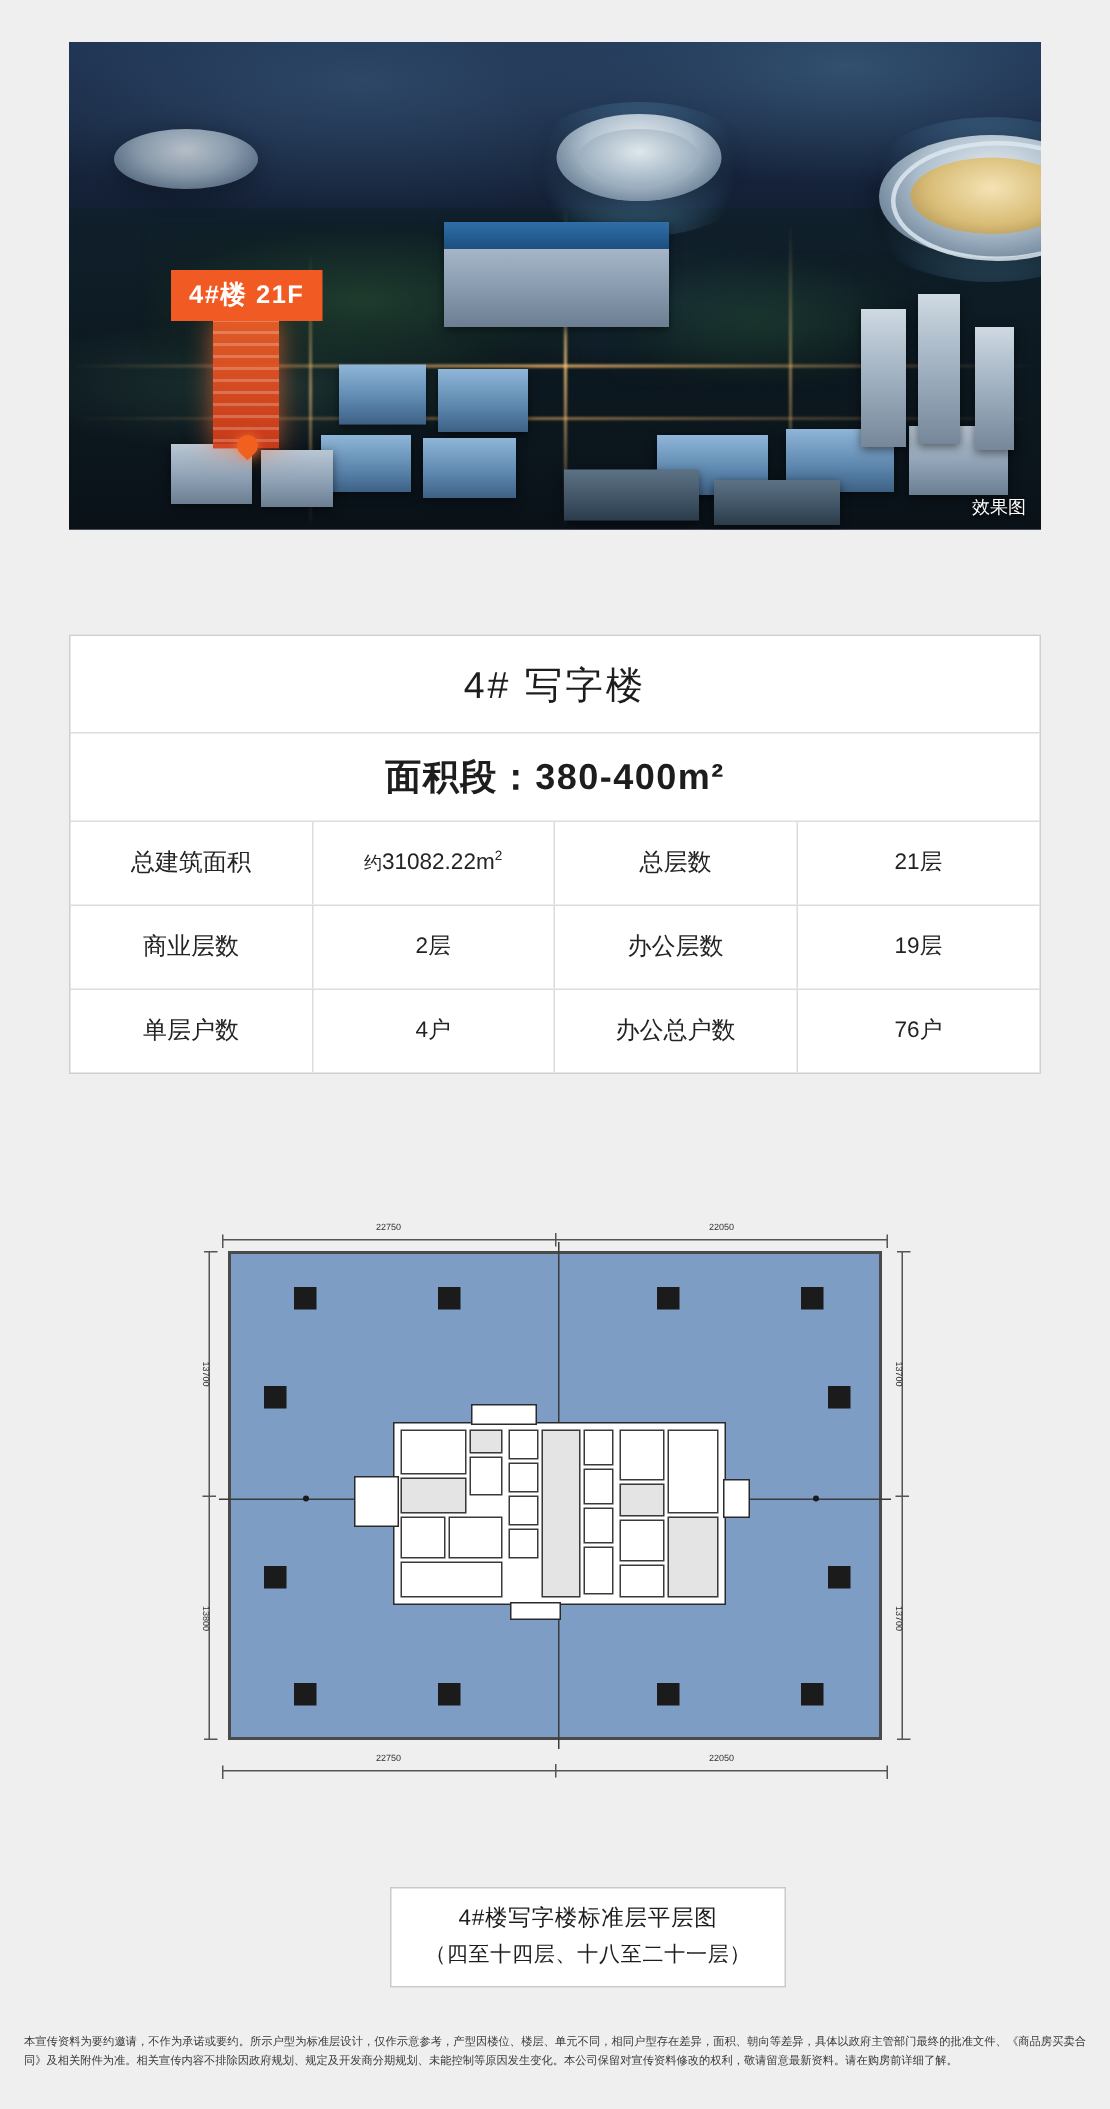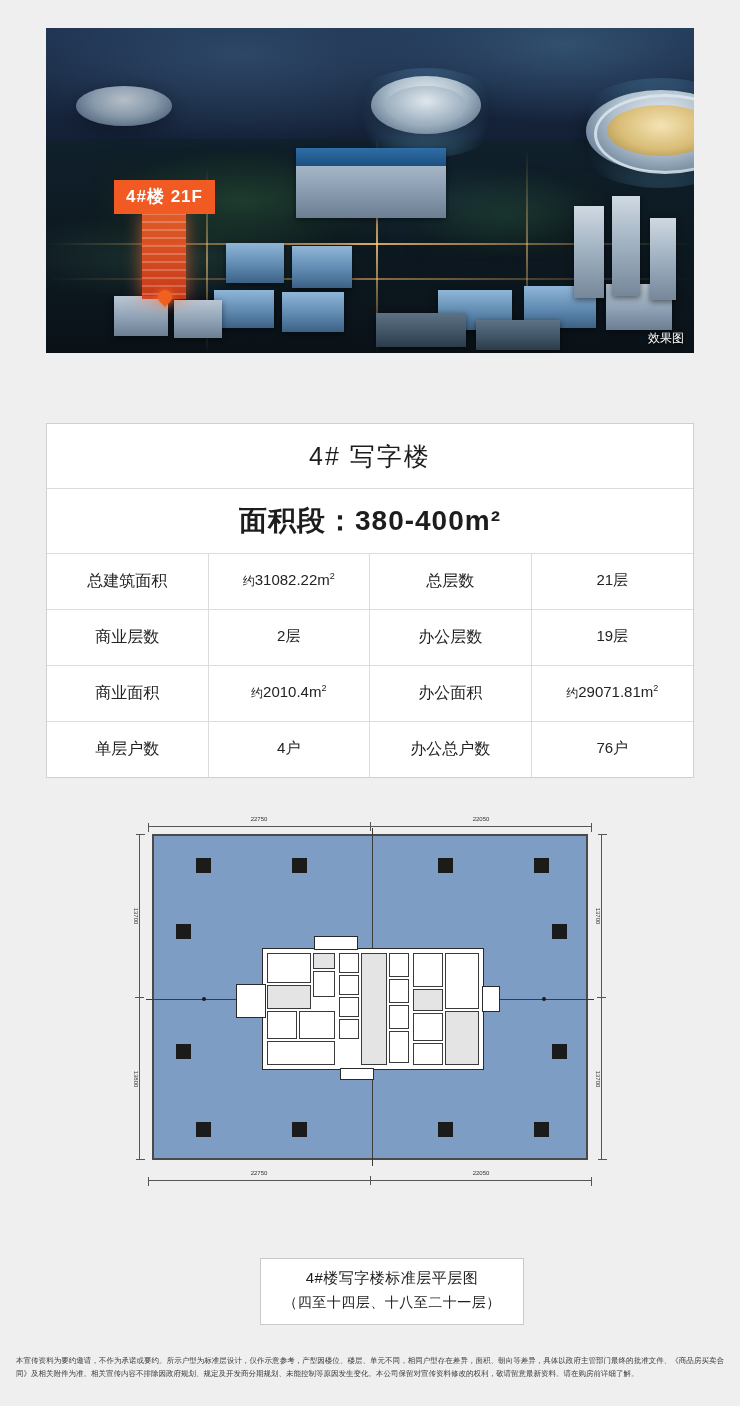--- a/index.html
+++ b/index.html
@@ -172,21 +172,21 @@
     text-align: center;
     padding: 16px 0 15px 0;
     font-size: 25px;
     letter-spacing: 2px;
     color: #1d1d1d;
   }
   .sub-cell {
     flex: 1;
     text-align: center;
     padding: 13px 0 13px 0;
-    font-size: 28px;
+    font-size: 24px;
     font-weight: bold;
     letter-spacing: 1px;
     color: #1d1d1d;
   }
   .cell {
     flex: 1 1 25%;
     text-align: center;
     padding: 17px 4px 17px 4px;
     font-size: 16px;
     border-right: 1px solid #dcdcdc;
@@ -406,26 +406,20 @@
     <div class="cell val">21层</div>
   </div>
 
   <div class="trow">
     <div class="cell">商业层数</div>
     <div class="cell val">2层</div>
     <div class="cell">办公层数</div>
     <div class="cell val">19层</div>
   </div>
 
-  <div class="trow">
-    <div class="cell">商业面积</div>
-    <div class="cell val"><span class="approx">约</span><span>2010.4</span><span>m</span><span class="sup">2</span></div>
-    <div class="cell">办公面积</div>
-    <div class="cell val"><span class="approx">约</span><span>29071.81</span><span>m</span><span class="sup">2</span></div>
-  </div>
 
   <div class="trow">
     <div class="cell">单层户数</div>
     <div class="cell val">4户</div>
     <div class="cell">办公总户数</div>
     <div class="cell val">76户</div>
   </div>
 </div>
 
 <div class="plan-wrap">

